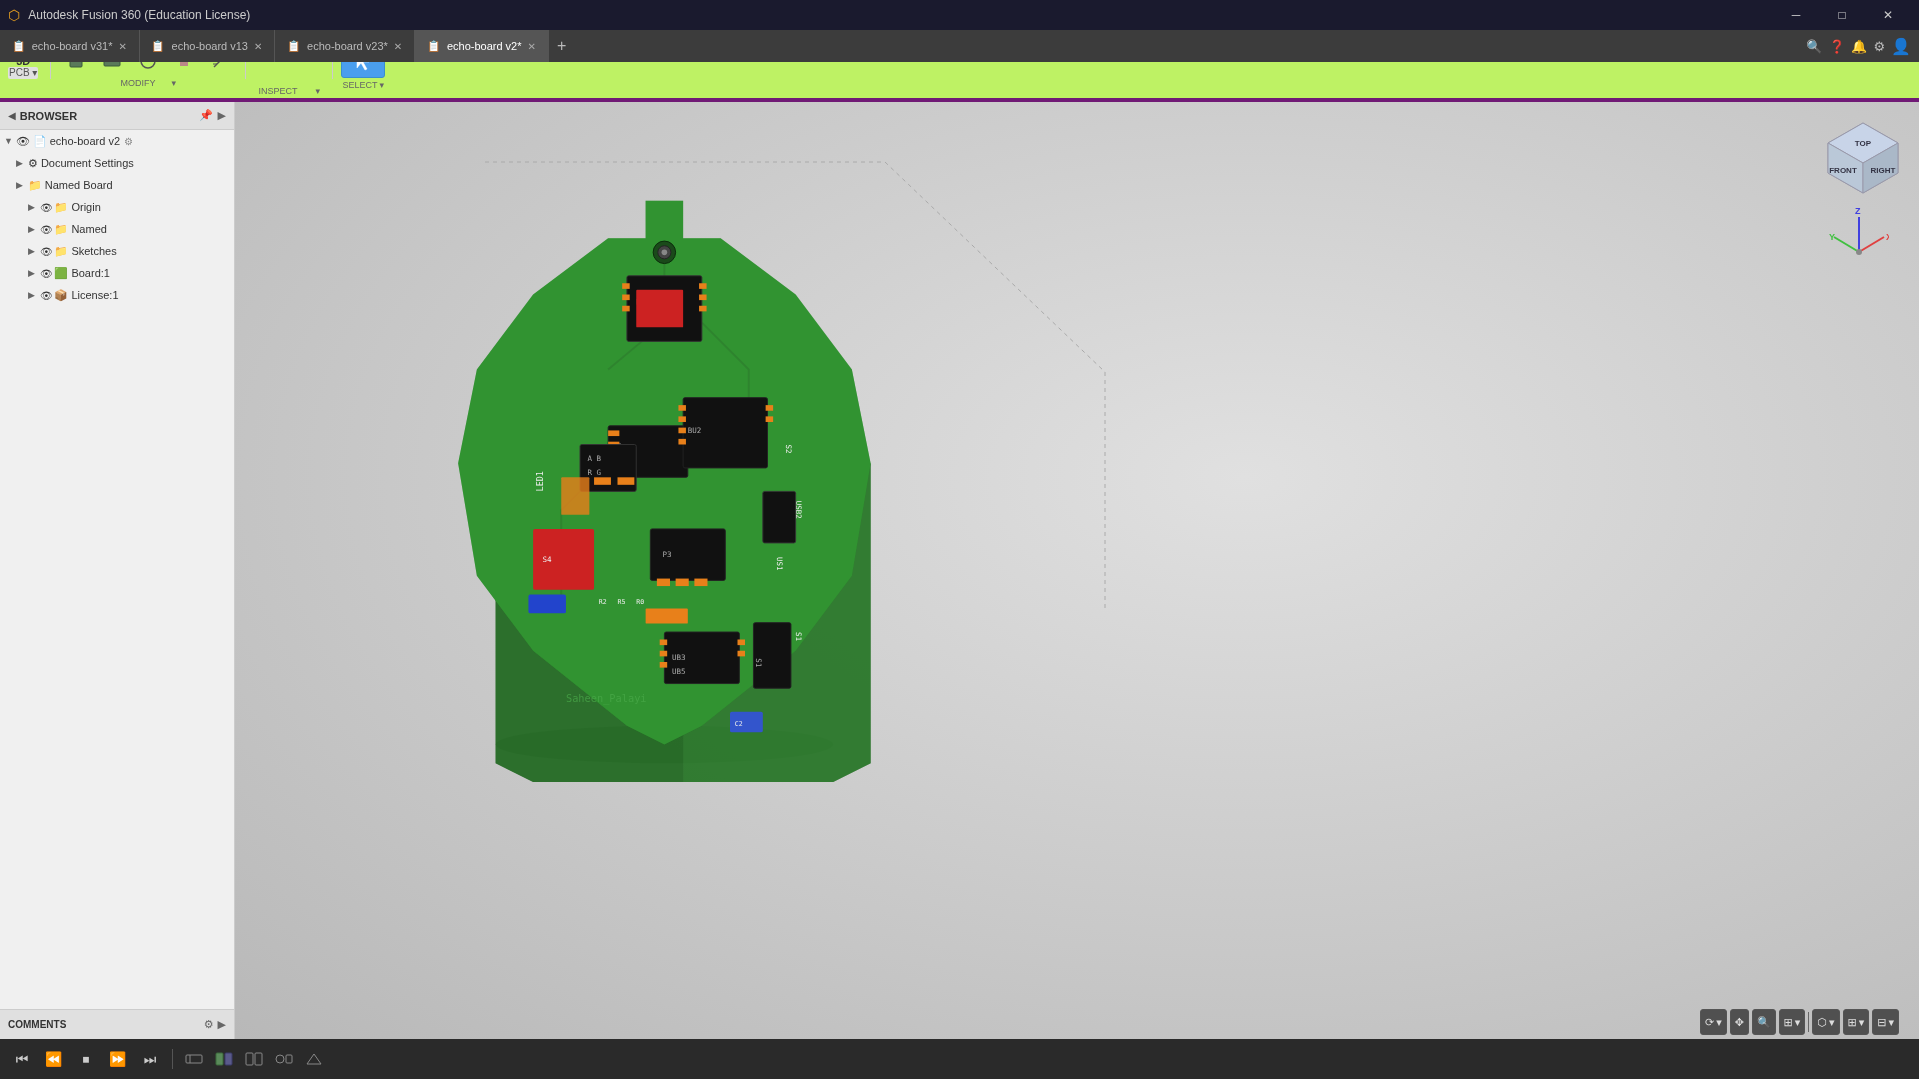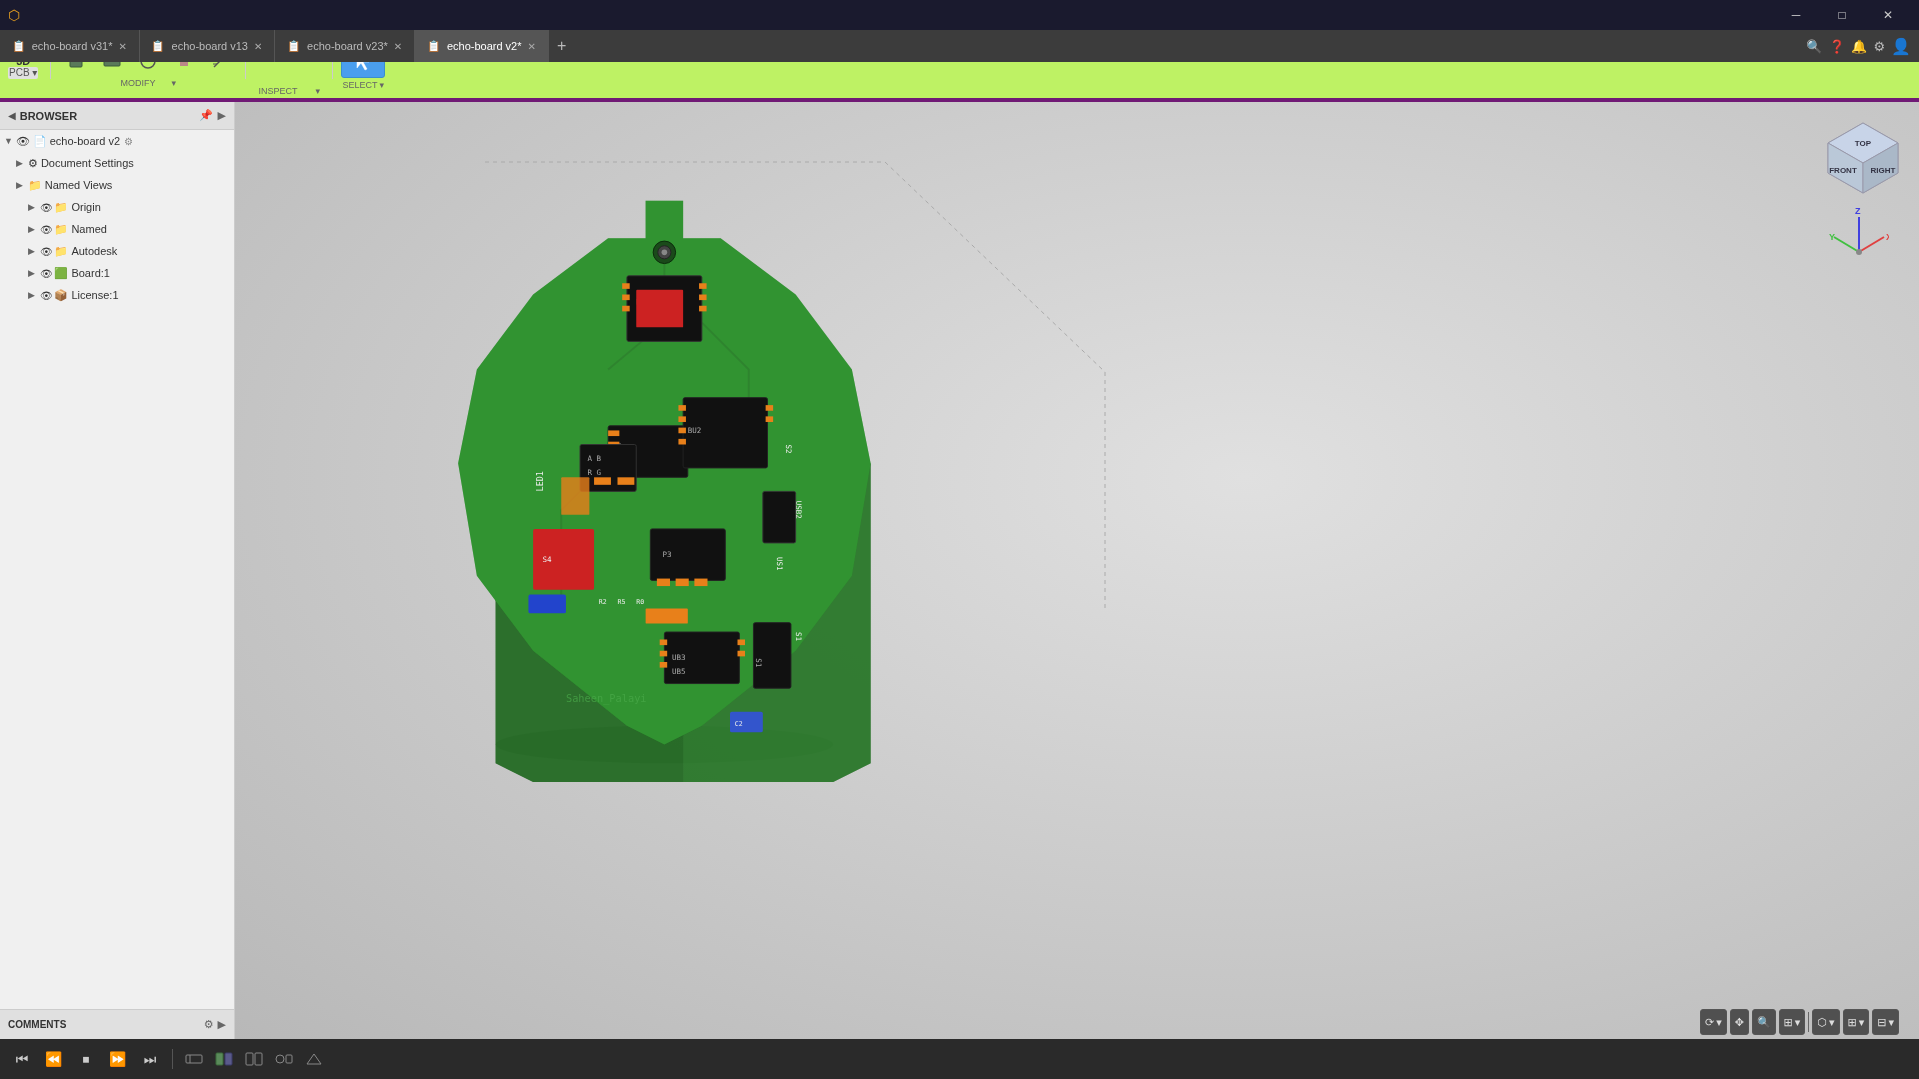--- a/index.html
+++ b/index.html
@@ -115,20 +115,21 @@
     
     #pcb-svg {
       position: absolute; top: 100px; left: 200px; width: 480px; height: 600px;
     }
   </style>
 </head>
 <body>
 
 <div id="titlebar">
   <span class="app-icon">⬡</span>
+  <span class="title-text">Autodesk Fusion 360 (Education License)</span>
   <div class="win-controls">
     <div class="win-btn">─</div>
     <div class="win-btn">□</div>
     <div class="win-btn close">✕</div>
   </div>
 </div>
 
 <div id="tabbar">
   <div class="tab">
     <span style="font-size:11px; color:#4a9;">📋</span>
@@ -273,42 +274,42 @@
 
   <div class="tree-item indent-1">
     <span class="expand-icon">▶</span>
     <span style="font-size:11px; margin-right:3px;">⚙</span>
     <span>Document Settings</span>
   </div>
 
   <div class="tree-item indent-1">
     <span class="expand-icon">▶</span>
     <span style="font-size:11px; margin-right:3px; color:#8a6a2a;">📁</span>
-    <span>Named Views</span>
+    <span>Named Board</span>
   </div>
 
   <div class="tree-item indent-2">
     <span class="expand-icon">▶</span>
     <span style="font-size:10px; margin-right:2px;">👁</span>
     <span style="font-size:11px; margin-right:3px; color:#8a6a2a;">📁</span>
     <span>Origin</span>
   </div>
 
   <div class="tree-item indent-2">
     <span class="expand-icon">▶</span>
     <span style="font-size:10px; margin-right:2px;">👁</span>
     <span style="font-size:11px; margin-right:3px; color:#8a6a2a;">📁</span>
     <span>Named</span>
   </div>
 
   <div class="tree-item indent-2">
     <span class="expand-icon">▶</span>
     <span style="font-size:10px; margin-right:2px;">👁</span>
     <span style="font-size:11px; margin-right:3px; color:#8a6a2a;">📁</span>
-    <span>Autodesk</span>
+    <span>Sketches</span>
   </div>
 
   <div class="tree-item indent-2">
     <span class="expand-icon">▶</span>
     <span style="font-size:10px; margin-right:2px;">👁</span>
     <span style="font-size:11px; margin-right:3px; color:#2a7a2a;">🟩</span>
     <span>Board:1</span>
   </div>
 
   <div class="tree-item indent-2">

